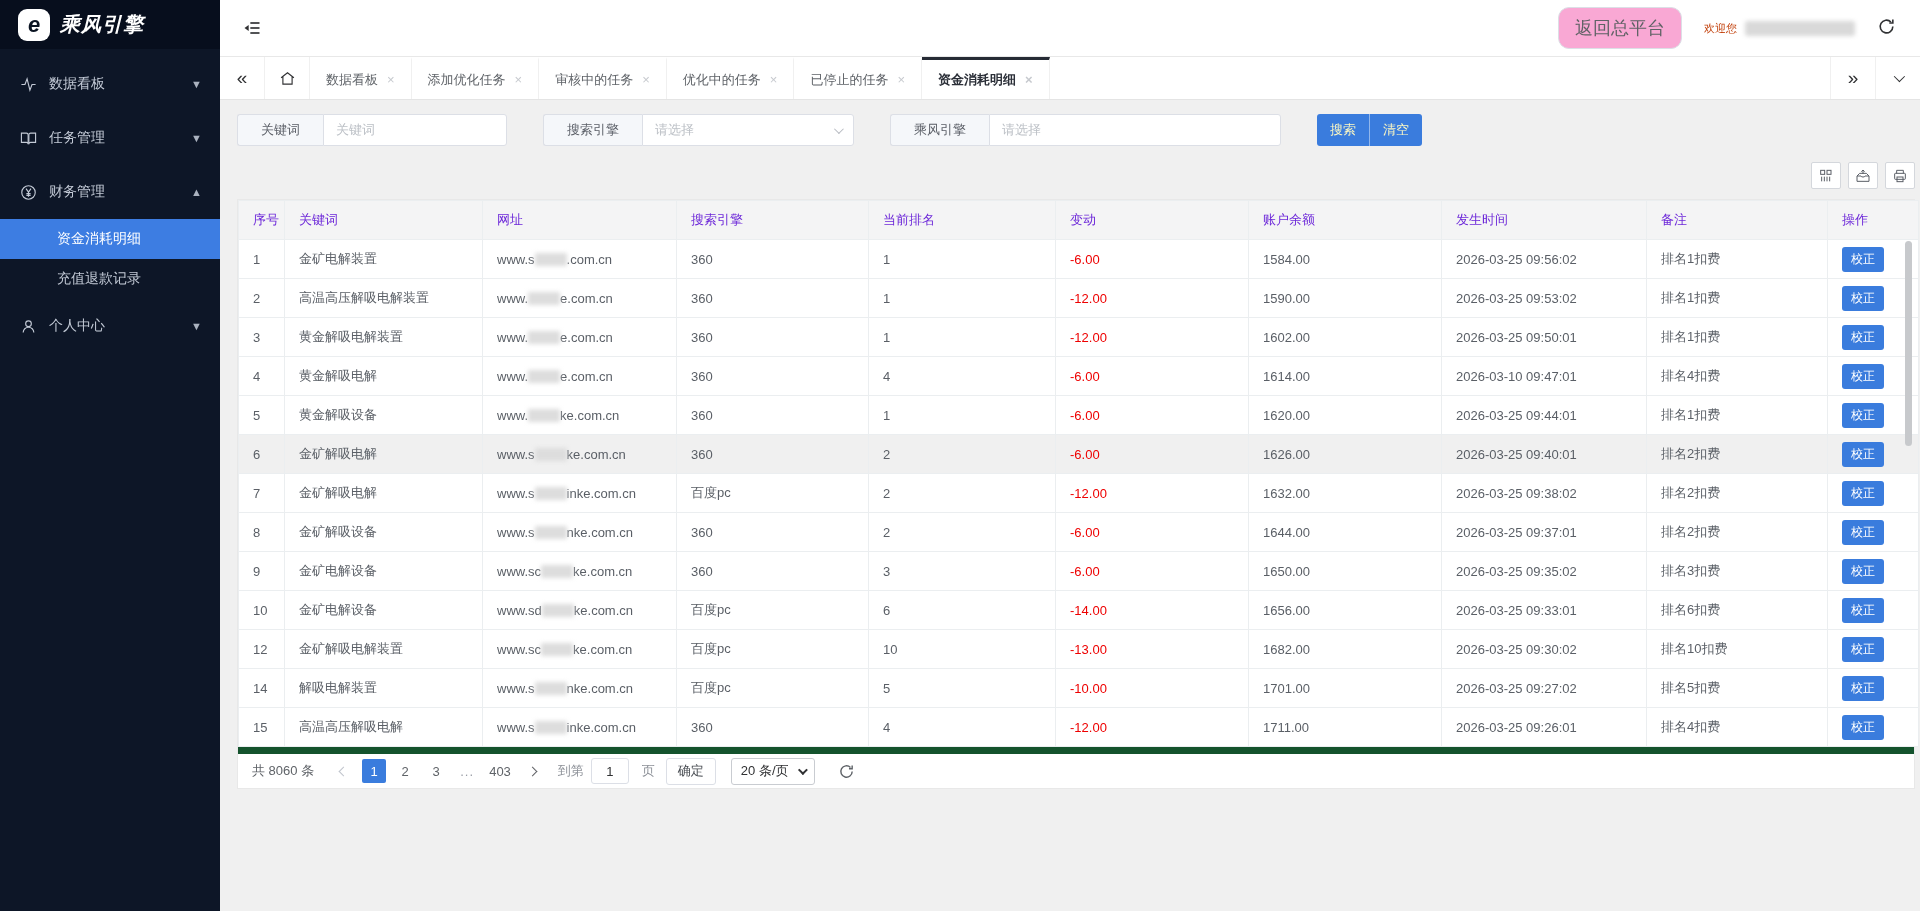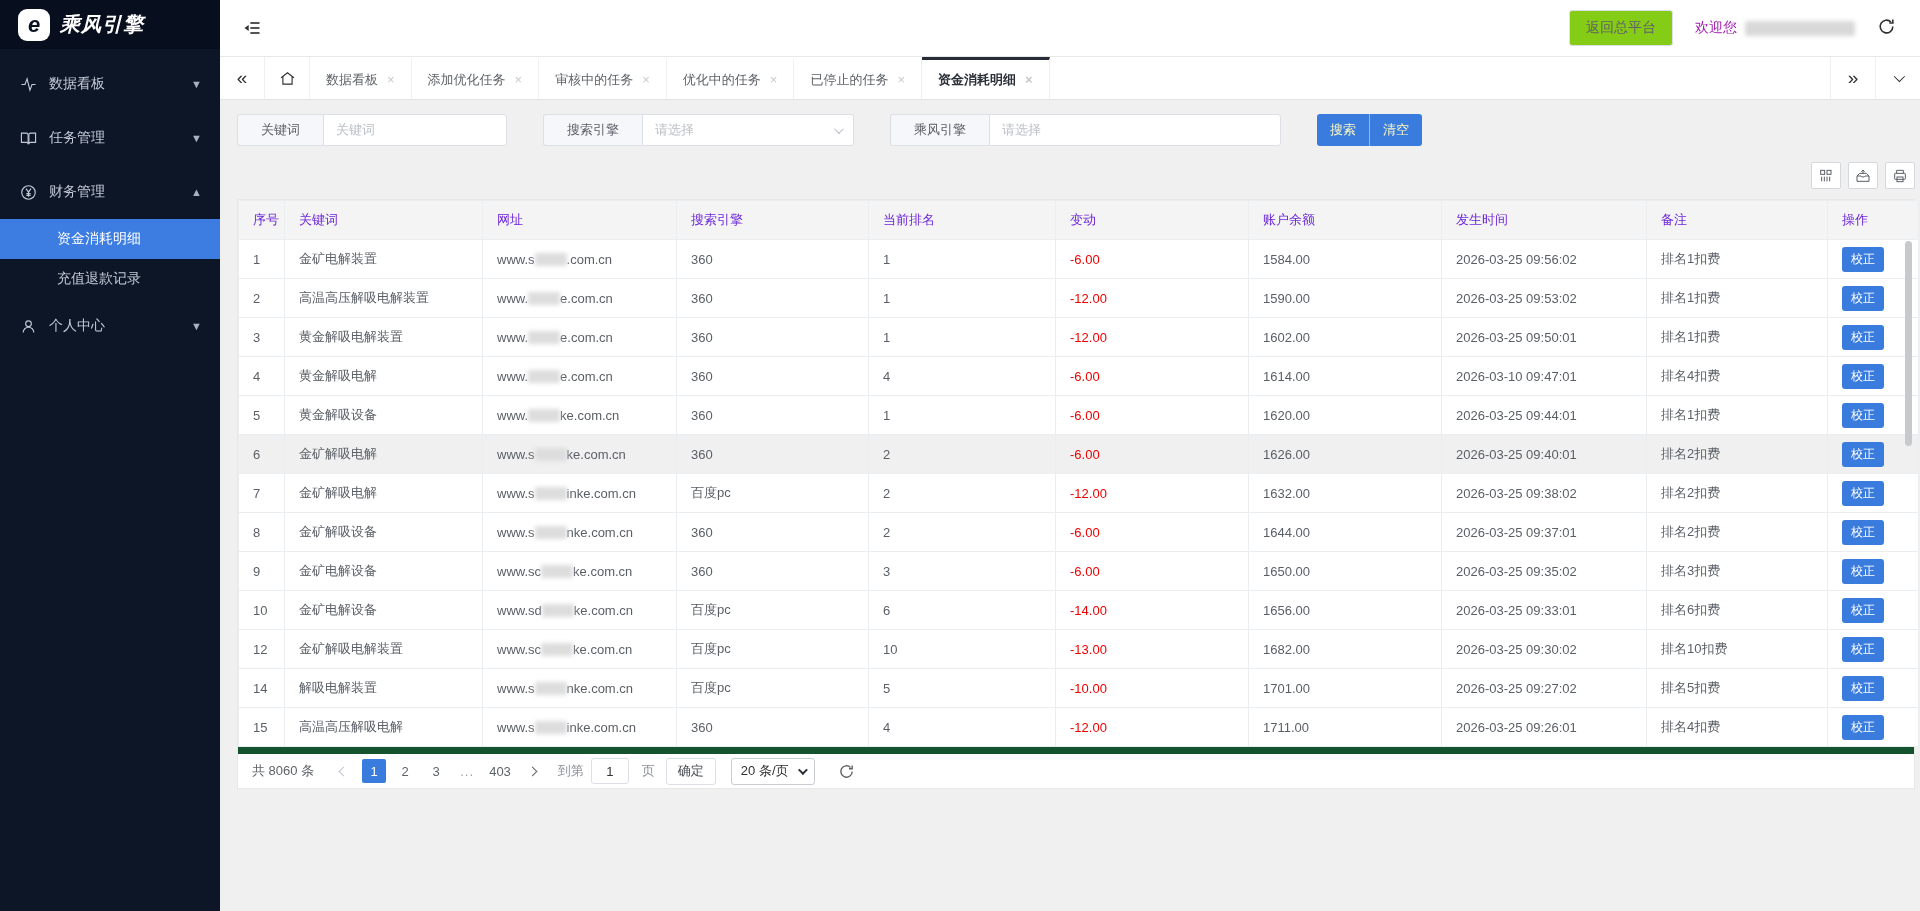--- a/index.html
+++ b/index.html
@@ -21,22 +21,22 @@
   .side-sub { }
   .side-sub-item { height:40px; display:flex; align-items:center; padding-left:57px; color:#c3cad6; font-size:14px; cursor:pointer; }
   .side-sub-item.active { background:#3d7de2; color:#ffffff; }
 
   
   .main { flex:1; display:flex; flex-direction:column; min-width:0; }
   .topbar { height:57px; background:#fff; border-bottom:1px solid #e8e8e8; display:flex; align-items:center; padding:0 24px 0 22px; }
   .fold-btn { width:22px; height:22px; cursor:pointer; display:flex; align-items:center; }
   .fold-btn svg { width:20px; height:20px; stroke:#303133; stroke-width:2; fill:#303133; }
   .topbar-right { margin-left:auto; display:flex; align-items:center; gap:22px; }
-  .return-btn { border:1px solid #dcdfe6; background:#84cc16; border-radius:3px; padding:8px 16px; font-size:14px; color:#606266; cursor:pointer; }
-  .welcome { font-size:14px; color:#a21caf; display:flex; align-items:center; gap:8px; }
+  .return-btn { border:1px solid #dcdfe6; background:#f9a8d4; border-radius:11px; padding:8px 16px; font-size:18px; color:#606266; cursor:pointer; }
+  .welcome { font-size:11px; color:#c2410c; display:flex; align-items:center; gap:8px; }
   .blur-chip { display:inline-block; width:110px; height:15px; background:#d9d9d9; filter:blur(2px); border-radius:2px; }
   .refresh-ic svg { width:19px; height:19px; stroke:#303133; stroke-width:2; fill:none; }
 
   
   .tabbar { height:43px; background:#fff; border-bottom:1px solid #e4e4e4; display:flex; align-items:stretch; }
   .tab-ic { width:45px; display:flex; align-items:center; justify-content:center; border-right:1px solid #f0f0f0; color:#303133; cursor:pointer; }
   .tab-ic svg { width:17px; height:17px; stroke:#303133; stroke-width:1.6; fill:none; }
   .tab-ic.angle { font-size:19px; color:#303133; }
   .tab { display:flex; align-items:center; padding:0 16px; border-right:1px solid #f0f0f0; font-size:13px; color:#5f6368; cursor:pointer; gap:9px; border-top:3px solid transparent; }
   .tab .x { color:#c6c9ce; font-size:13px; }

